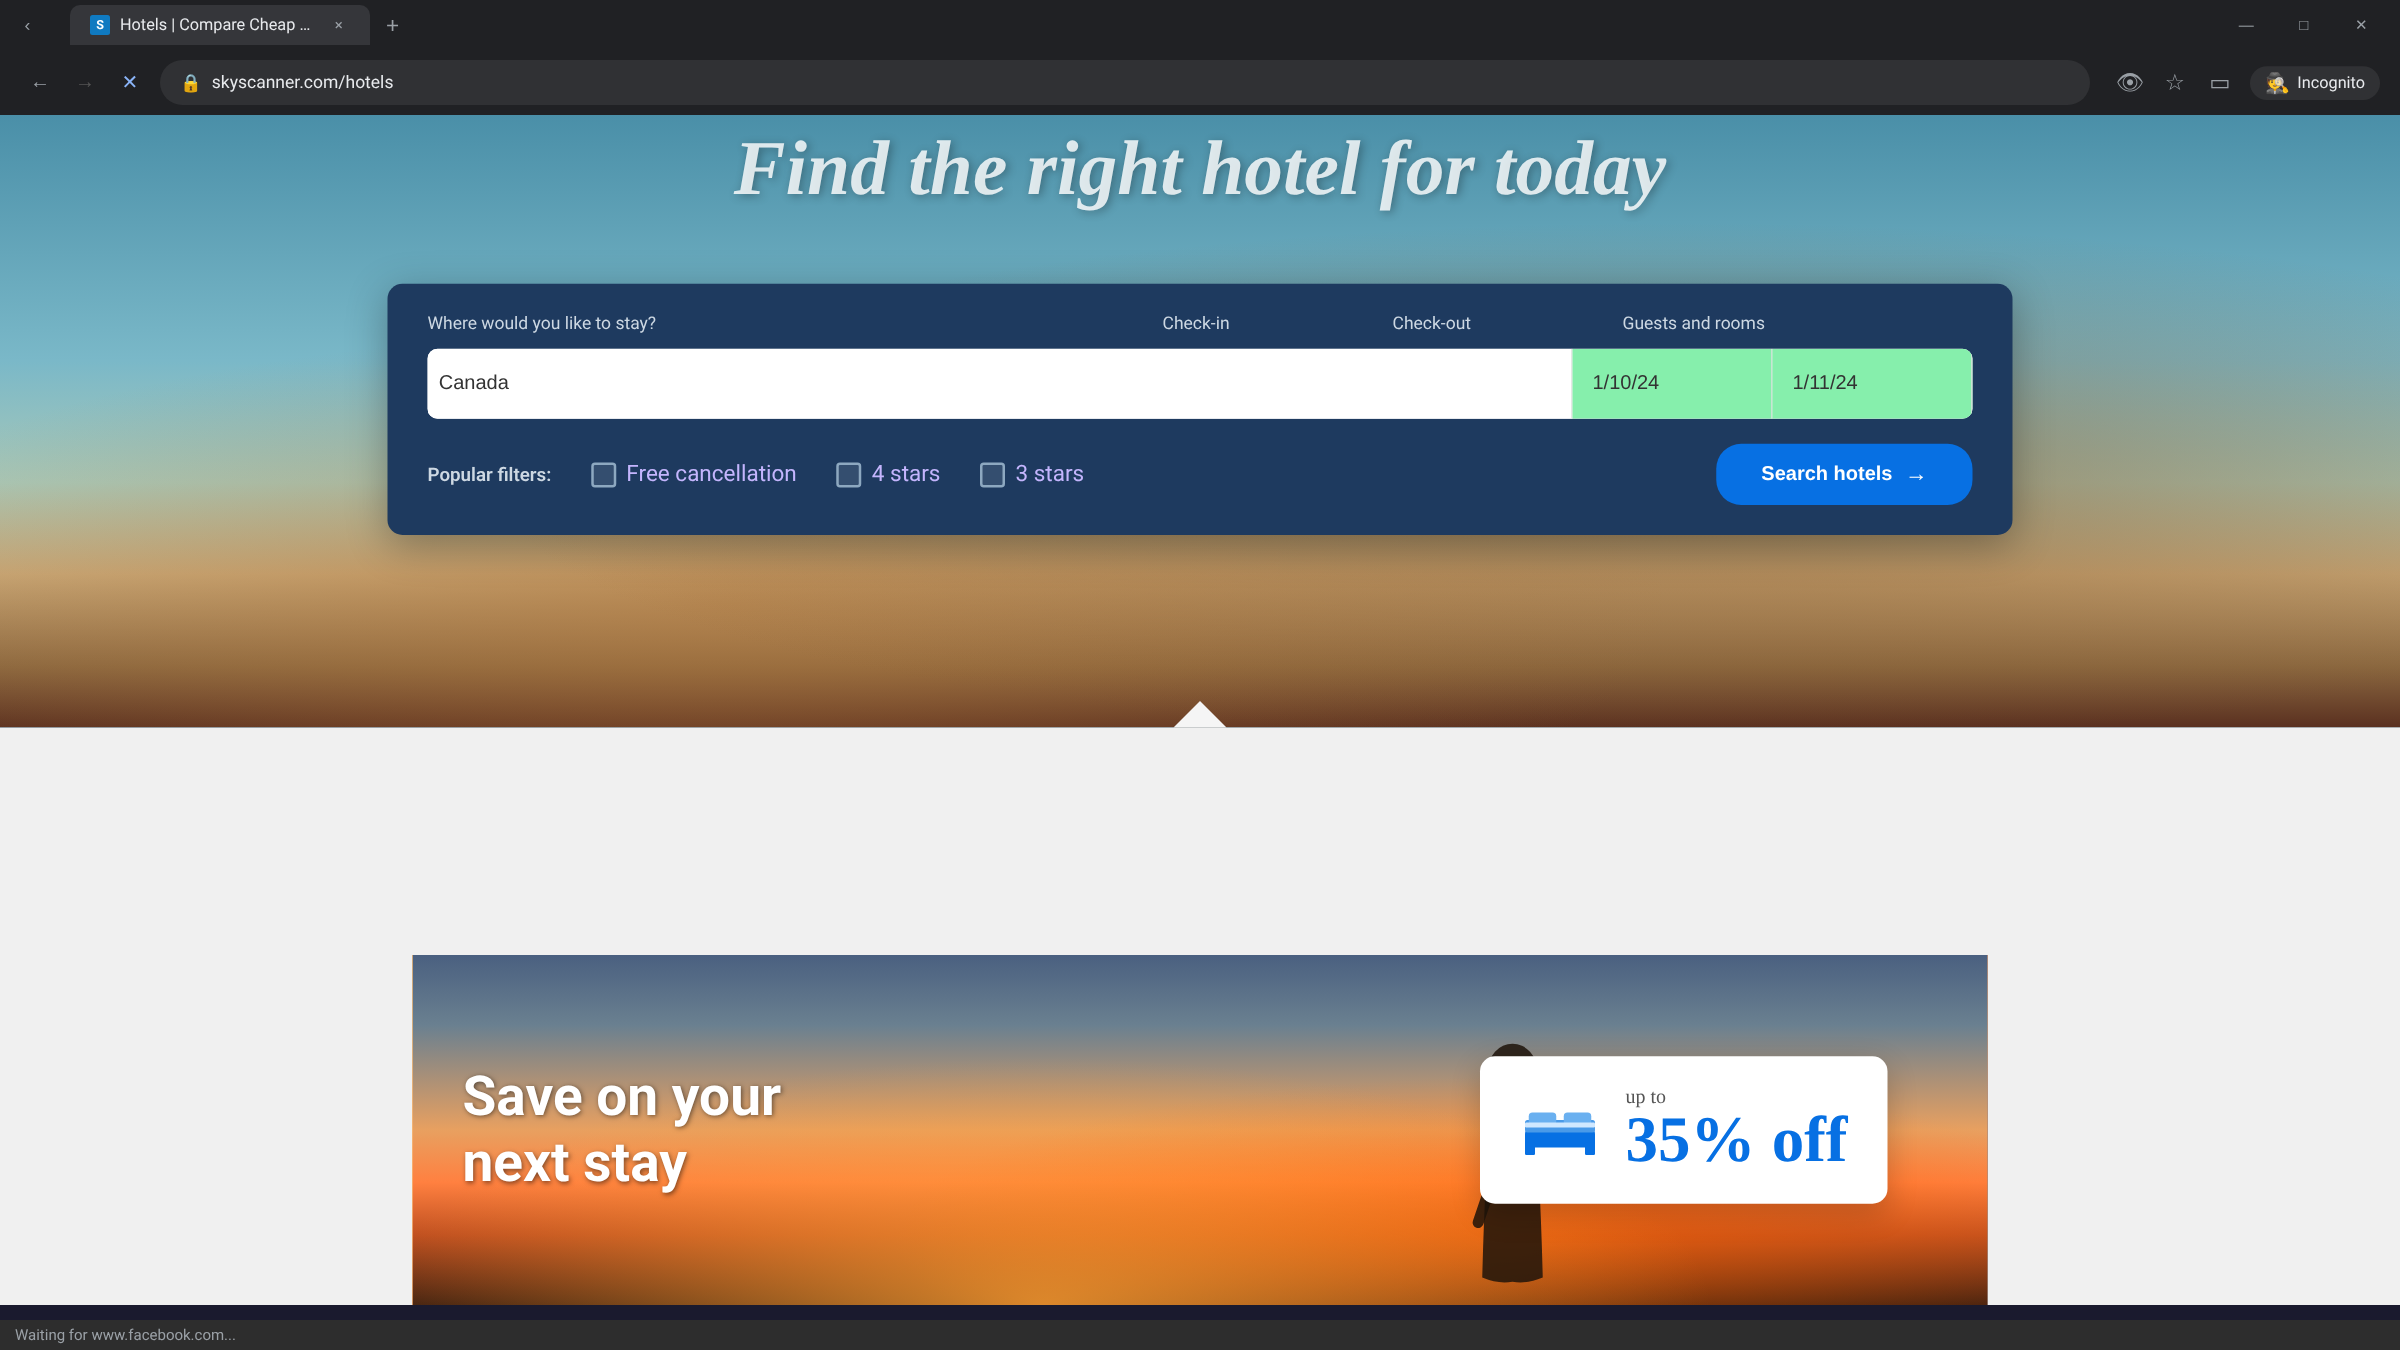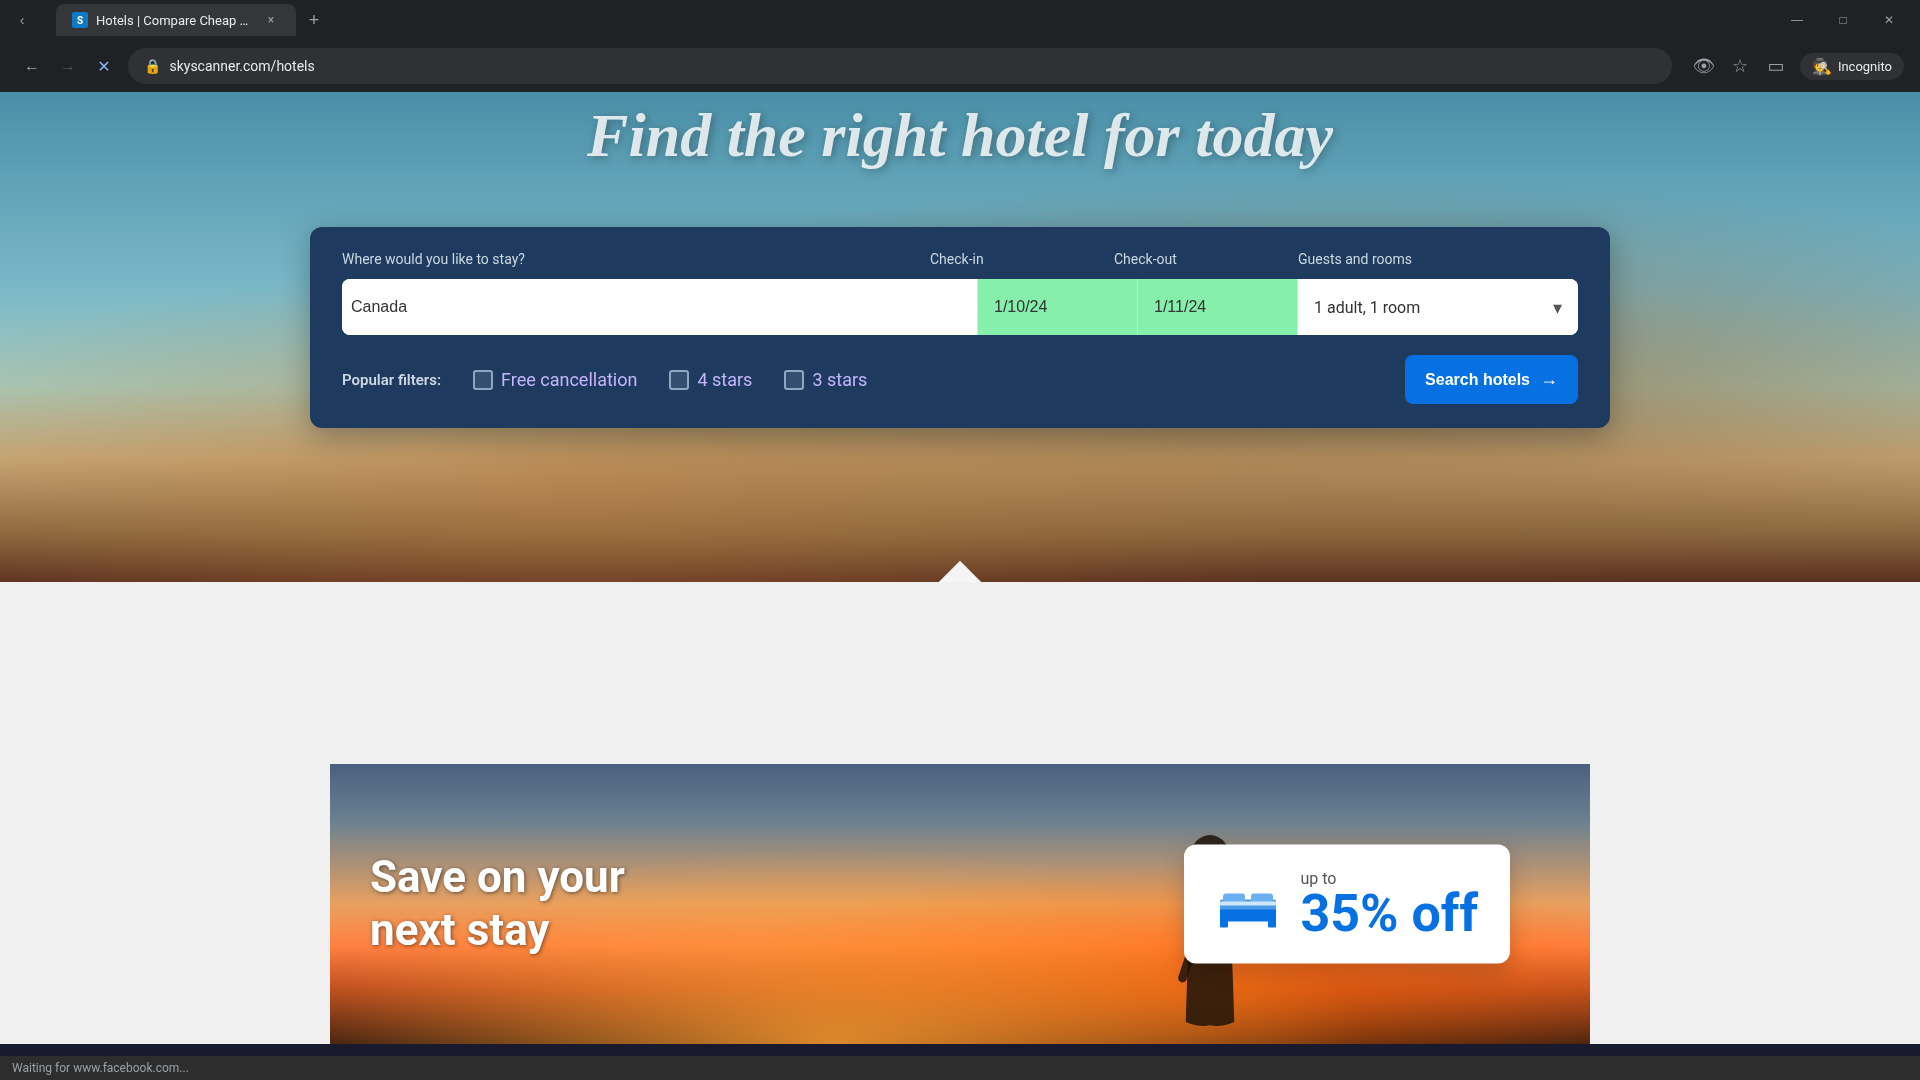--- a/index.html
+++ b/index.html
@@ -330,22 +330,22 @@
     .filter-text {
       color: #c4b5fd;
       font-size: 18px;
     }
 
     .search-btn {
       margin-left: auto;
       background: #0770e3;
       color: white;
       border: none;
-      border-radius: 8px;
-      padding: 14px 20px;
+      border-radius: 20px;
+      padding: 14px 36px;
       font-size: 16px;
       font-weight: 600;
       cursor: pointer;
       display: flex;
       align-items: center;
       gap: 10px;
       white-space: nowrap;
     }
 
     .arrow-icon {
@@ -411,24 +411,25 @@
 
     .discount-card {
       position: absolute;
       right: 80px;
       top: 50%;
       transform: translateY(-50%);
       background: white;
       border-radius: 12px;
       padding: 24px 32px;
       display: flex;
-      align-items: center;
+      align-items: flex-start;
       gap: 20px;
       box-shadow: 0 8px 24px rgba(0,0,0,0.2);
       z-index: 2;
+      font-family: Liberation Serif, serif;
     }
 
     .bed-icon-container {
       width: 64px; height: 64px;
       display: flex; align-items: center; justify-content: center;
     }
 
     .discount-text {
       display: flex;
       flex-direction: column;
@@ -527,24 +528,20 @@
         <span style="width:280px; margin-left:24px;">Guests and rooms</span>
       </div>
 
       <div class="search-inputs">
         <input class="input-destination" type="text" value="Canada" style="">
 
         <input class="input-date" type="text" value="1/10/24" style="">
 
         <input class="input-date" type="text" value="1/11/24" style="">
 
-        <div class="input-guests">
-          <span class="input-guests-text">1 adult, 1 room</span>
-          <span class="dropdown-arrow">▾</span>
-        </div>
       </div>
 
       <div class="filters-row">
         <span class="filters-label">Popular filters:</span>
 
         <div class="filter-item">
           <div class="filter-checkbox"></div>
           <span class="filter-text">Free cancellation</span>
         </div>
 

